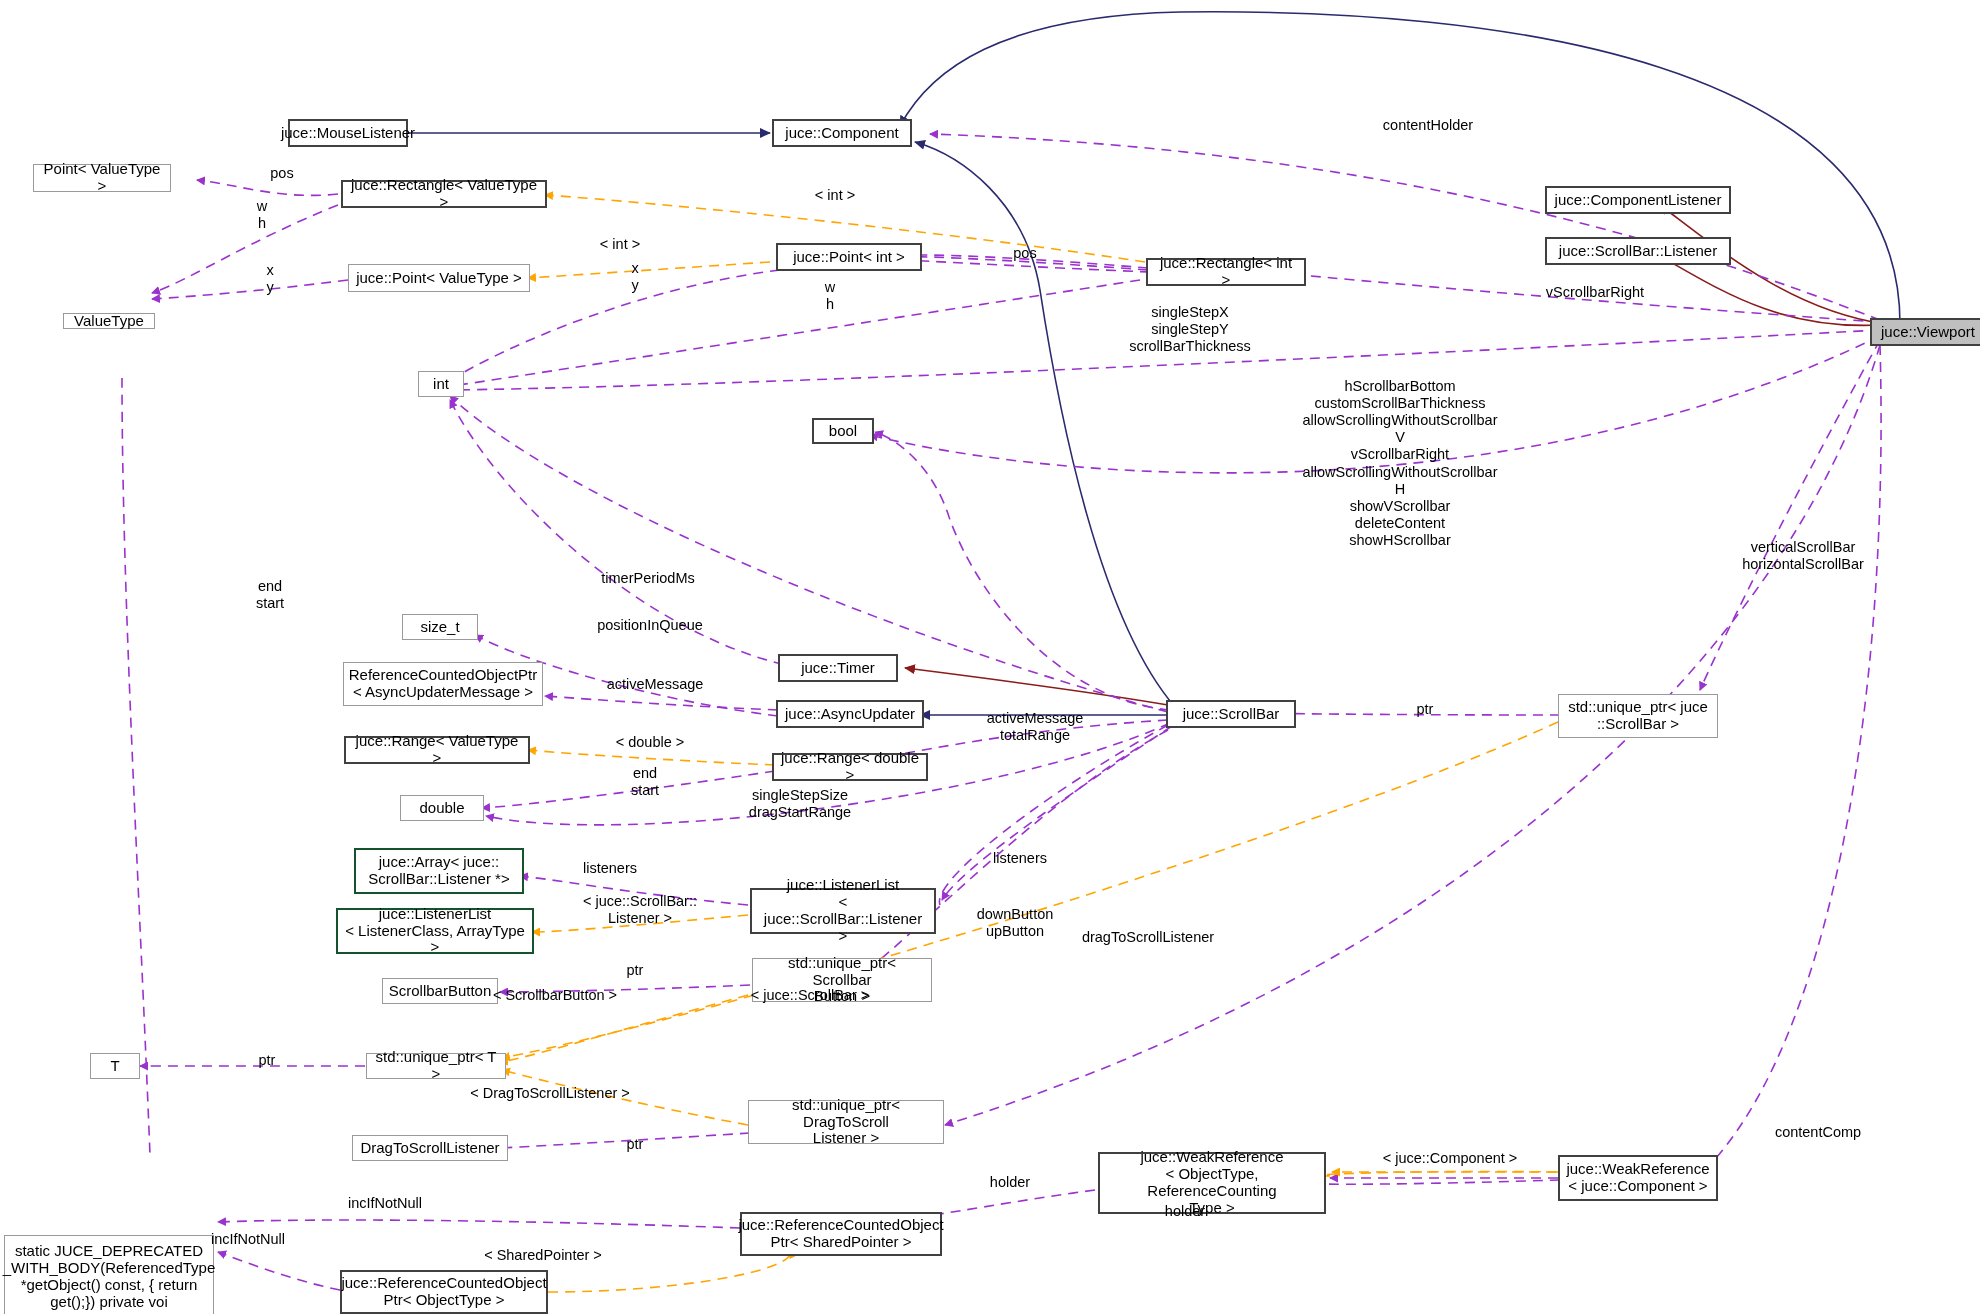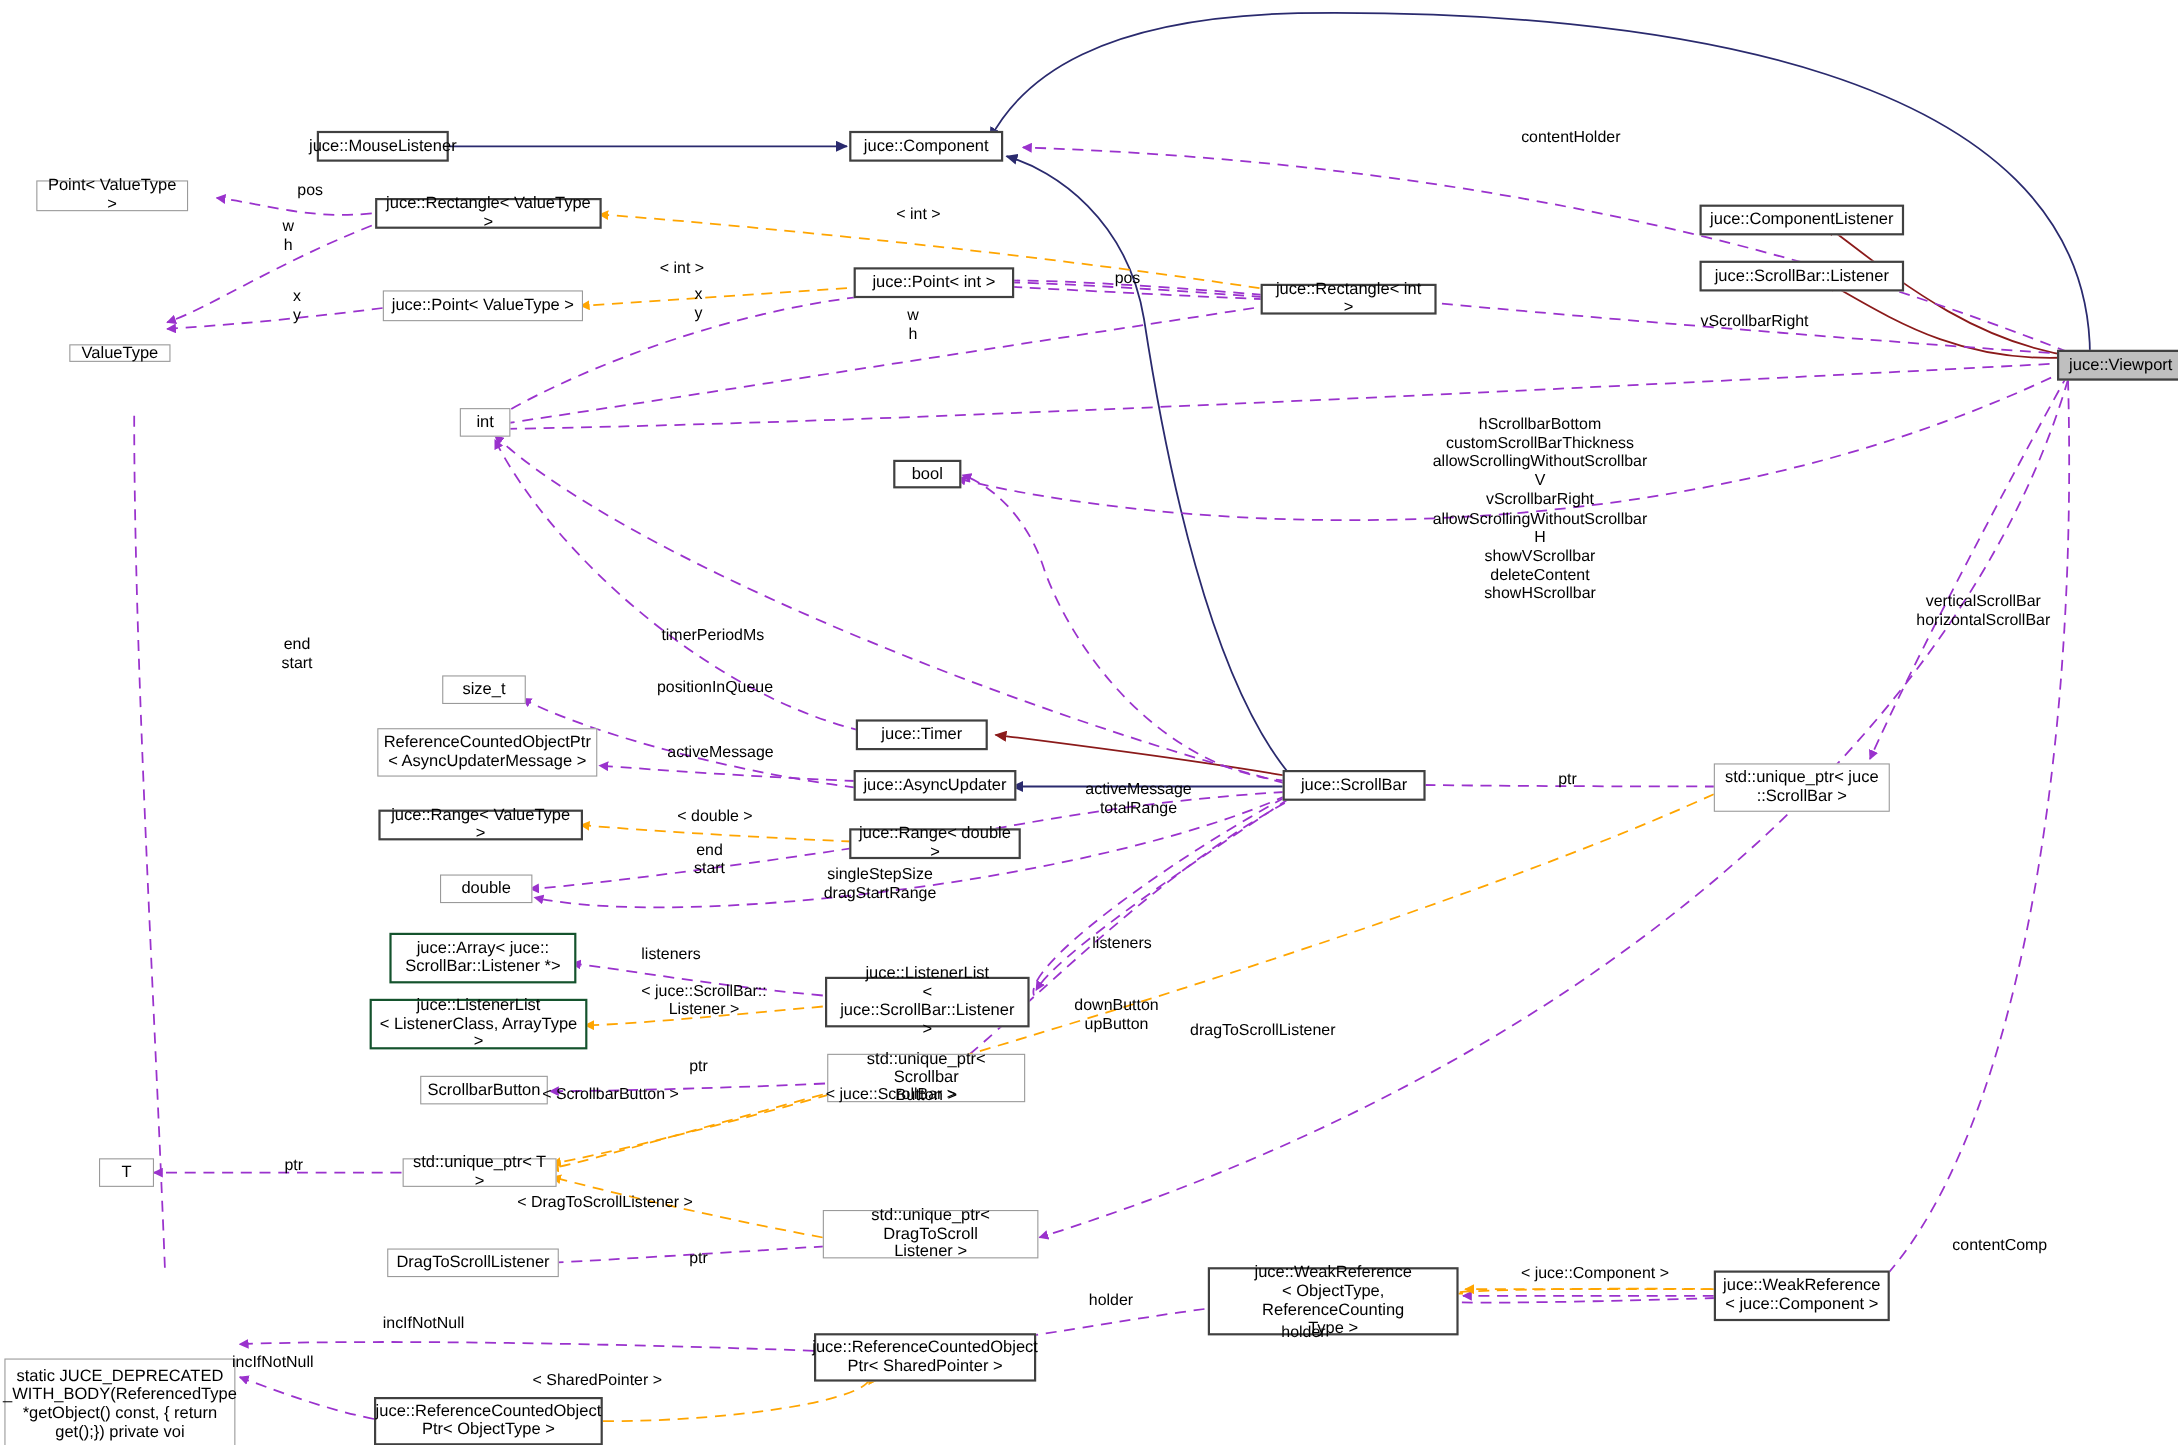--- a/index.html
+++ b/index.html
@@ -282,20 +282,23 @@
 
   <div class="elabel" style="left:810px;top:279px;width:40px;">w
 h</div>
 
   <div class="elabel" style="left:1000px;top:245px;width:50px;">pos</div>
 
   <div class="elabel" style="left:1338px;top:117px;width:180px;">contentHolder</div>
 
   <div class="elabel" style="left:1505px;top:284px;width:180px;">vScrollbarRight</div>
 
+  <div class="elabel" style="left:1080px;top:304px;width:220px;">singleStepX
+singleStepY
+scrollBarThickness</div>
 
   <div class="elabel" style="left:1255px;top:378px;width:290px;">hScrollbarBottom
 customScrollBarThickness
 allowScrollingWithoutScrollbar
 V
 vScrollbarRight
 allowScrollingWithoutScrollbar
 H
 showVScrollbar
 deleteContent

